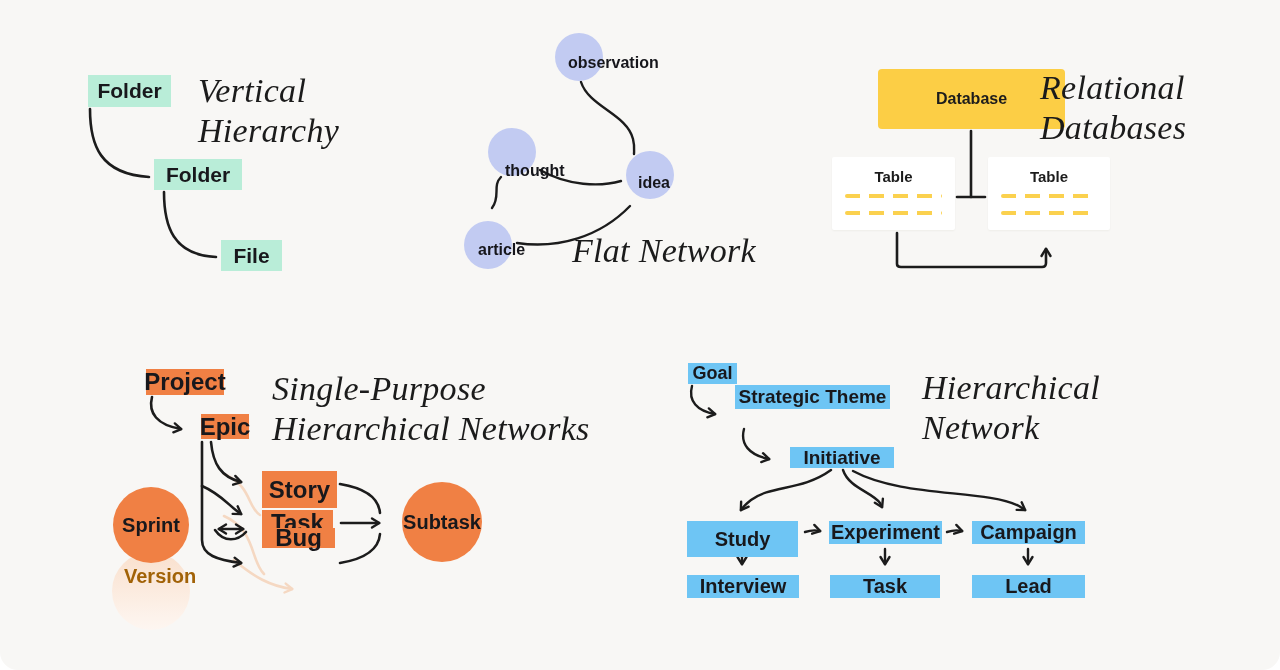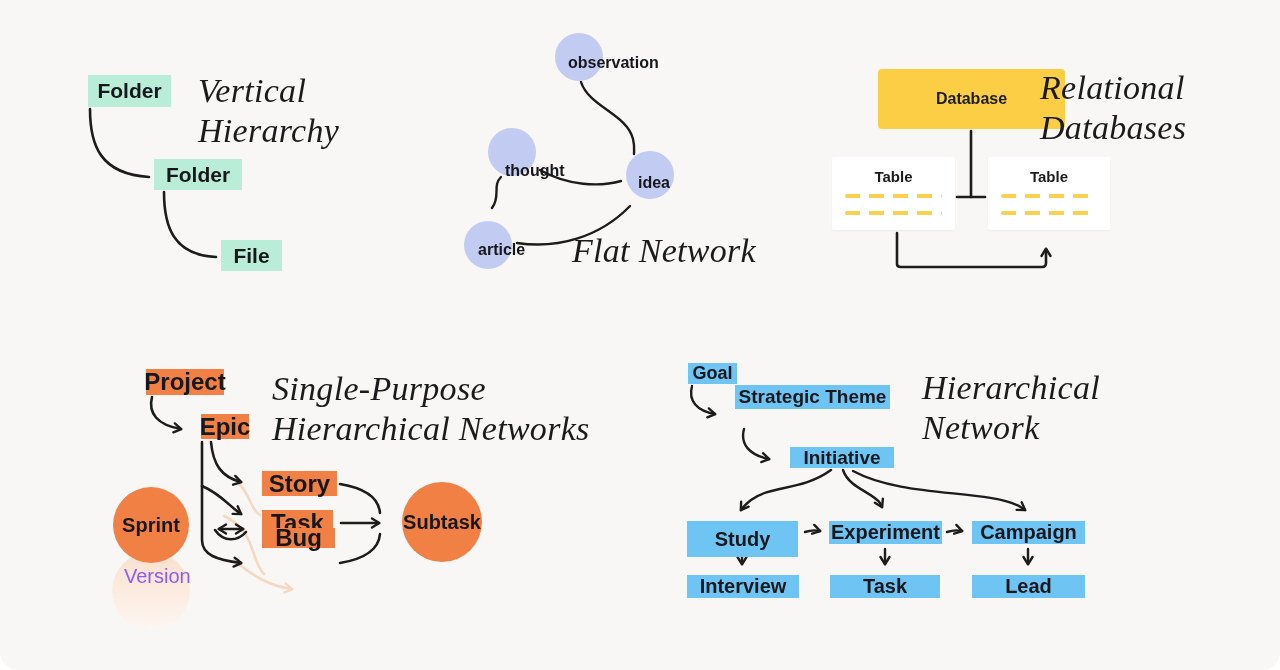--- a/index.html
+++ b/index.html
@@ -18,21 +18,21 @@
   }
   .mint{background:#b9edd8;font-size:21px;}
   .orangebox{background:#f08044;font-size:24px;}
   .bluebox{background:#6ec5f4;font-size:19px;}
   .bluebox.big{font-size:20px;}
   .circle{border-radius:50%;text-align:right;}
   .lavender{background:#c2cbf2;}
   .orangecircle{background:#f08044;font-size:20px;}
   .palecircle{background:linear-gradient(180deg,#f9e0cd 0%,#fdf3ec 85%,#fdf6f1 100%);}
   .nlabel{position:absolute;font-weight:700;font-size:16px;color:#16161b;white-space:nowrap;z-index:2;}
-  .biglabel{position:absolute;font-weight:400;font-size:20px;color:#8b5cf6;white-space:nowrap;z-index:2;}
+  .biglabel{position:absolute;font-weight:700;font-size:20px;color:#a16207;white-space:nowrap;z-index:2;}
   .dbbox{
     position:absolute;background:#fcce45;border-radius:4px;display:flex;
     align-items:center;justify-content:center;font-weight:700;font-size:16px;z-index:1;
   }
   .tablebox{
     position:absolute;background:#ffffff;border-radius:2px;z-index:2;
     box-shadow:0 1px 2px rgba(60,50,20,.05);
   }
   .tablebox .tlabel{
     position:absolute;top:11px;left:0;width:100%;text-align:center;
@@ -147,21 +147,21 @@
 
   <div class="title" style="left:272px;top:369px;">
     <div>Single-Purpose</div>
     <div>Hierarchical Networks</div>
   </div>
   <div class="node circle palecircle" style="left:112px;top:552px;width:78px;height:78px;"></div>
   <span class="biglabel" style="left:124px;top:565px;">Version</span>
   <div class="node circle orangecircle" style="left:113px;top:487px;width:76px;height:76px;">Sprint</div>
   <div class="node orangebox" style="left:146px;top:369px;width:78px;height:26px;">Project</div>
   <div class="node orangebox" style="left:201px;top:414px;width:48px;height:25px;">Epic</div>
-  <div class="node orangebox" style="left:262px;top:471px;width:75px;height:25px;">Story</div>
+  <div class="node orangebox" style="left:262px;top:471px;width:75px;height:37px;">Story</div>
   <div class="node orangebox" style="left:262px;top:510px;width:71px;height:25px;">Task</div>
   <div class="node orangebox" style="left:262px;top:528px;width:73px;height:20px;">Bug</div>
   <div class="node circle orangecircle" style="left:402px;top:482px;width:80px;height:80px;">Subtask</div>
 
   <div class="title" style="left:922px;top:368px;">
     <div>Hierarchical</div>
     <div>Network</div>
   </div>
   <div class="node bluebox" style="left:688px;top:363px;width:49px;height:21px;font-size:18px;">Goal</div>
   <div class="node bluebox" style="left:735px;top:385px;width:155px;height:24px;">Strategic Theme</div>

